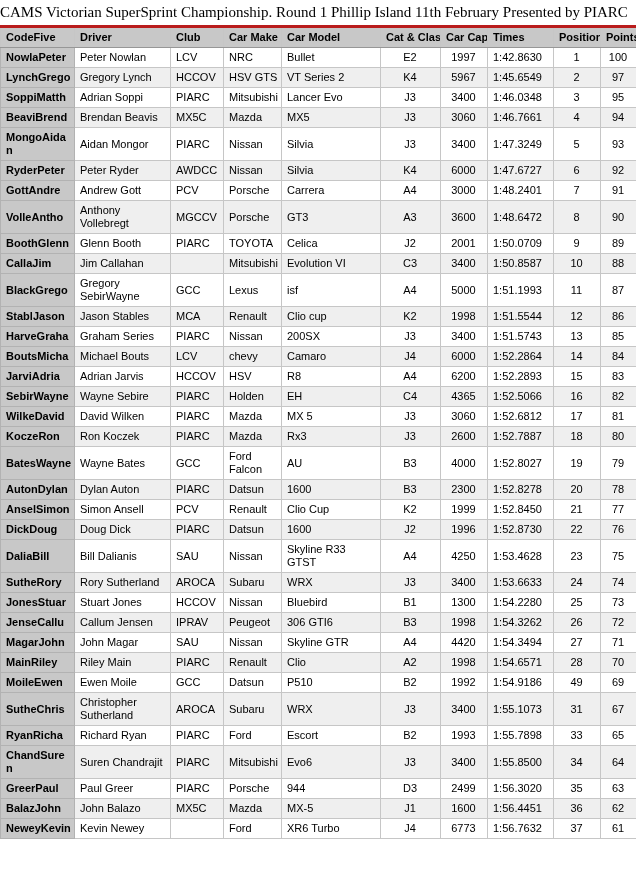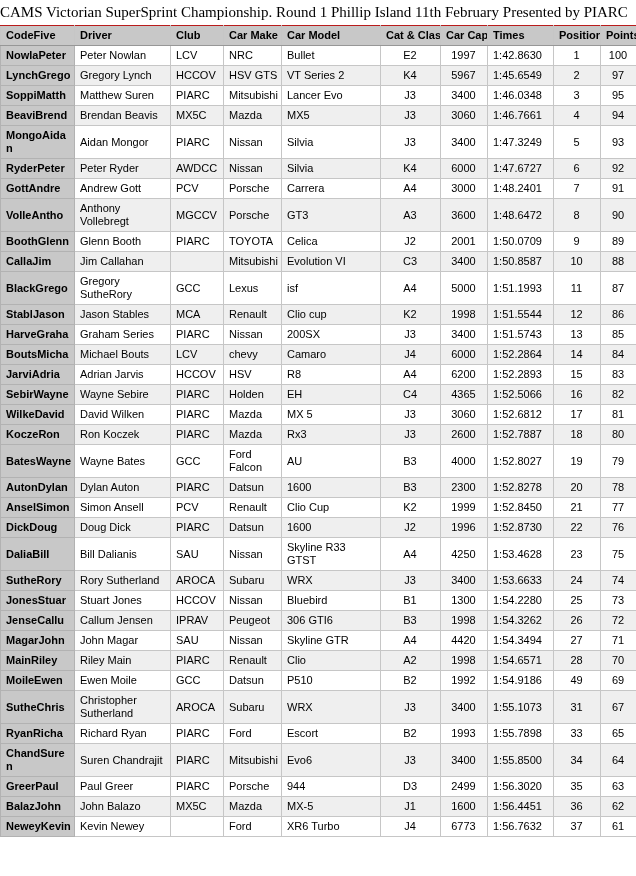--- a/index.html
+++ b/index.html
@@ -27,21 +27,21 @@
     line-height:13px;
     overflow:hidden;
     text-align:left;
     vertical-align:middle;
     word-wrap:break-word;
   }
   th {
     background:#c8c8c8;
     font-weight:bold;
     border-bottom:1px solid #979797;
-    border-top:1px solid #b91c1c;
+    border-top:3px solid #b91c1c;
     white-space:nowrap;
   }
   td.code {
     background:#c8c8c8;
     font-weight:bold;
     border-color:#b2b2b2;
   }
   tbody tr:nth-child(even) td:not(.code) { background:#efefef; }
   tbody tr:nth-child(odd)  td:not(.code) { background:#ffffff; }
   .al-center { text-align:center; padding-left:2px; }
@@ -98,21 +98,21 @@
           <td>HSV GTS</td>
           <td>VT Series 2</td>
           <td class="al-center">K4</td>
           <td class="al-center">5967</td>
           <td>1:45.6549</td>
           <td class="al-center">2</td>
           <td class="al-center">97</td>
         </tr>
         <tr>
           <td class="code">SoppiMatth</td>
-          <td>Matthew Suren</td>
+          <td>Adrian Soppi</td>
           <td>PIARC</td>
           <td>Mitsubishi</td>
           <td>Lancer Evo</td>
           <td class="al-center">J3</td>
           <td class="al-center">3400</td>
           <td>1:46.0348</td>
           <td class="al-center">3</td>
           <td class="al-center">95</td>
         </tr>
         <tr>
@@ -194,21 +194,21 @@
           <td>Mitsubishi</td>
           <td>Evolution VI</td>
           <td class="al-center">C3</td>
           <td class="al-center">3400</td>
           <td>1:50.8587</td>
           <td class="al-center">10</td>
           <td class="al-center">88</td>
         </tr>
         <tr>
           <td class="code">BlackGrego</td>
-          <td>Gregory SutheRory</td>
+          <td>Gregory SebirWayne</td>
           <td>GCC</td>
           <td>Lexus</td>
           <td>isf</td>
           <td class="al-center">A4</td>
           <td class="al-center">5000</td>
           <td>1:51.1993</td>
           <td class="al-center">11</td>
           <td class="al-center">87</td>
         </tr>
         <tr>

